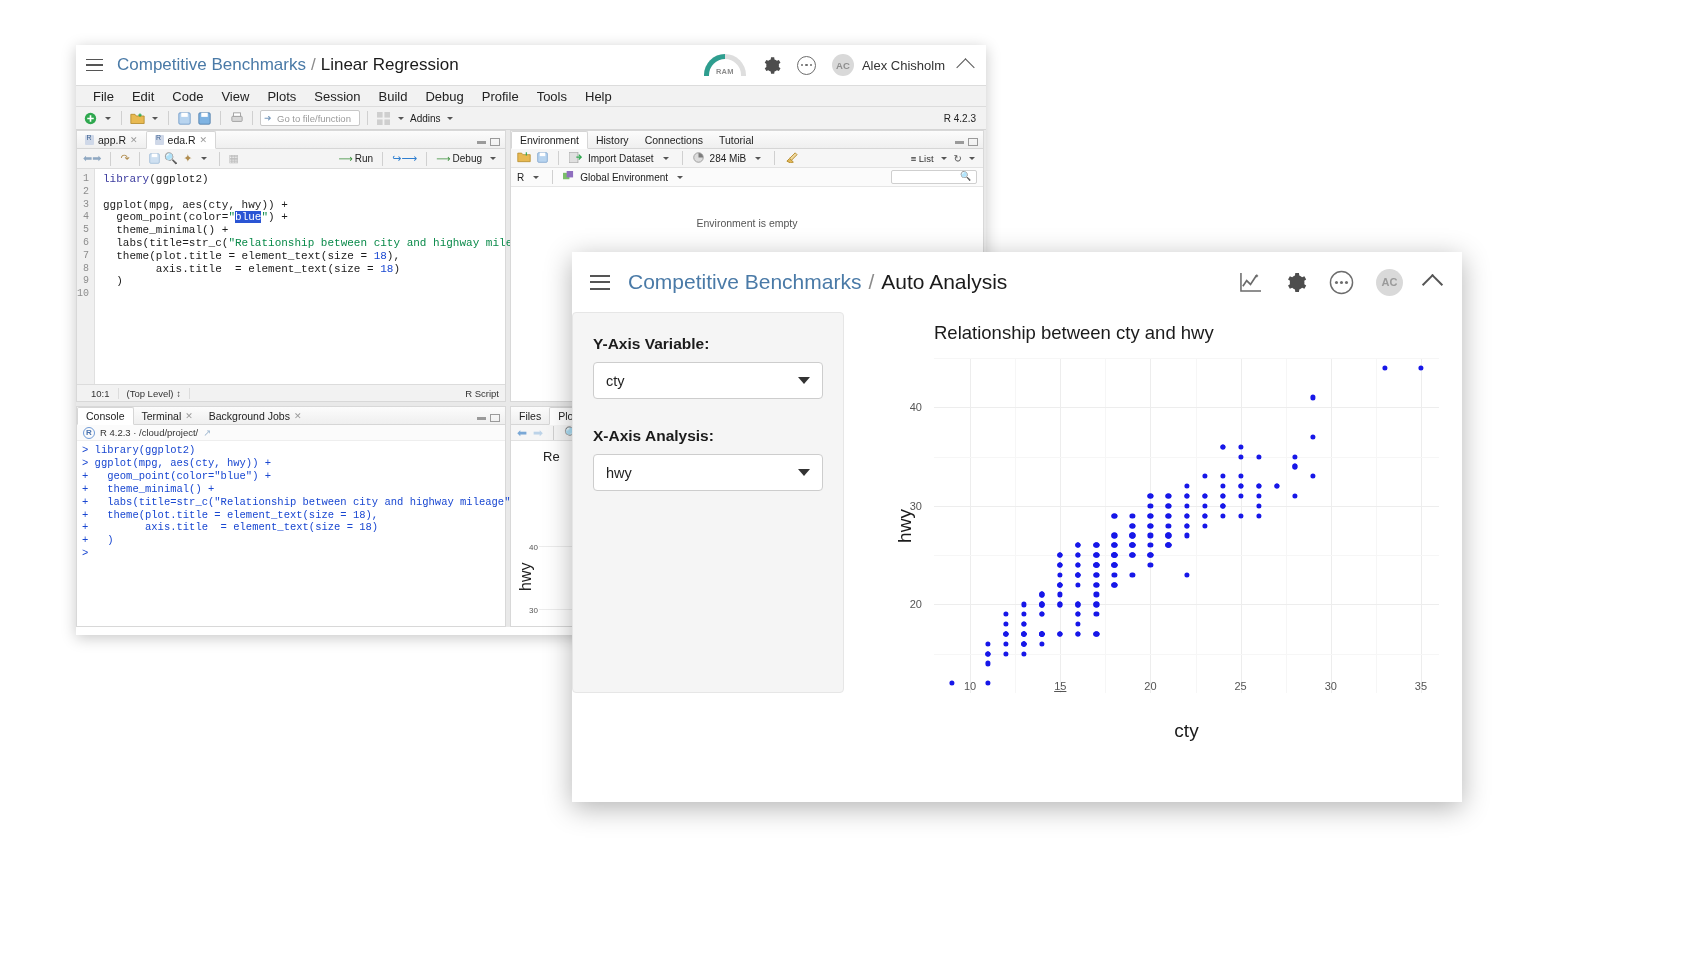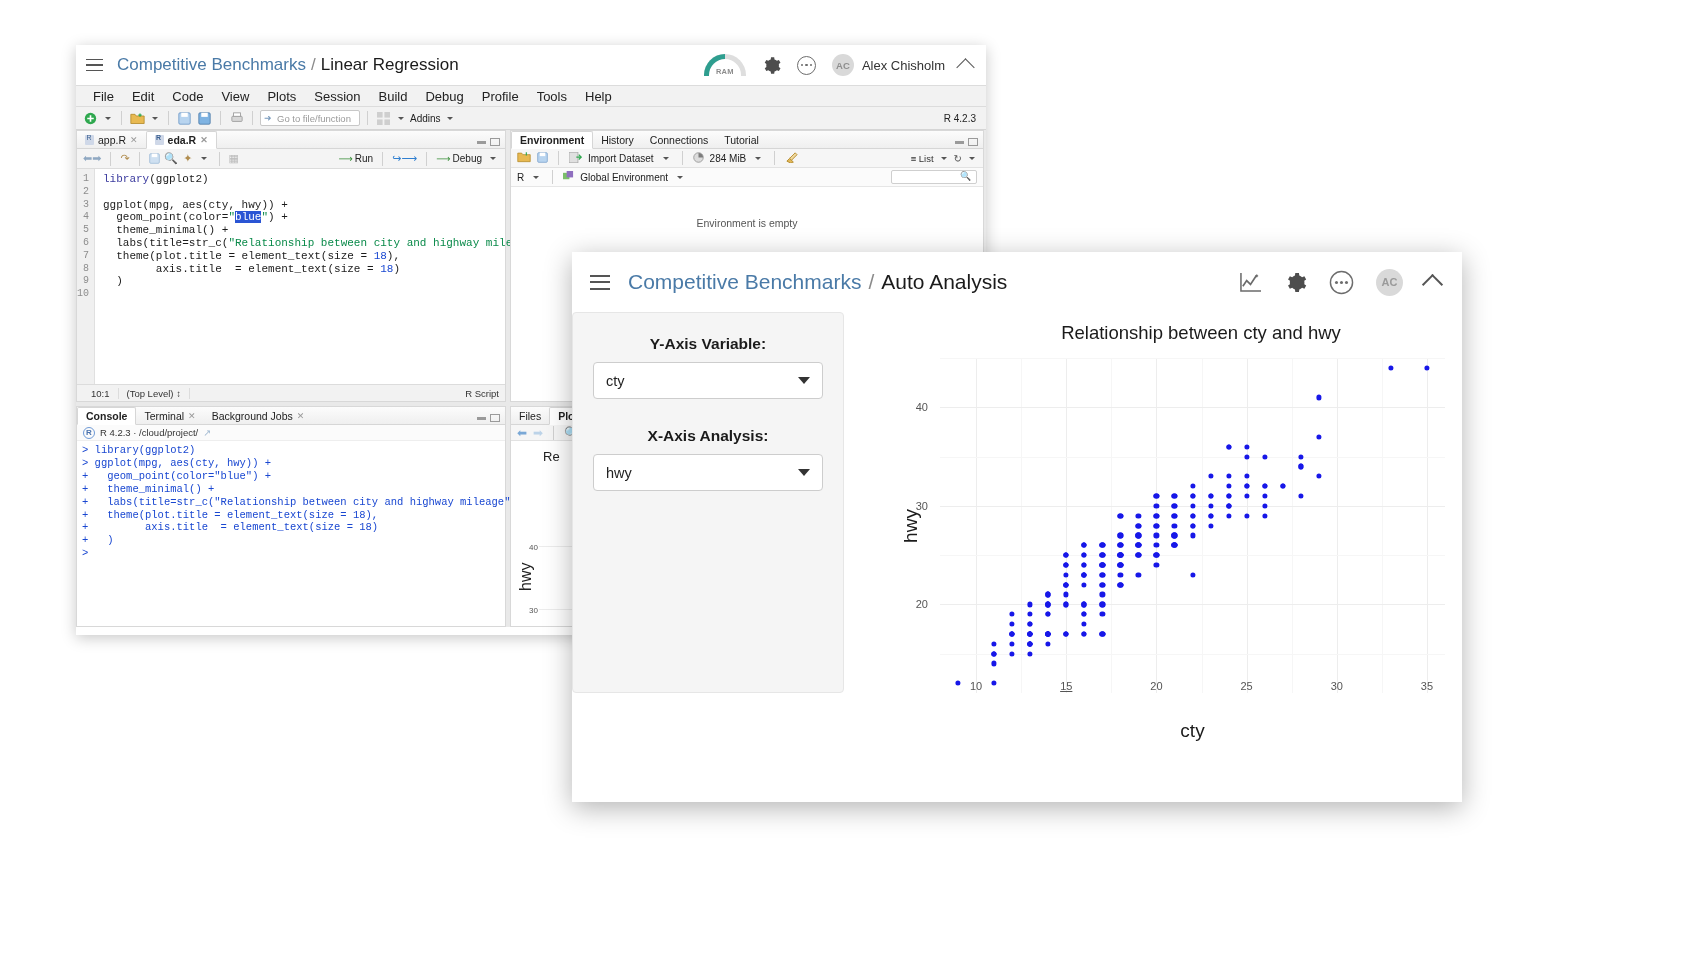--- a/index.html
+++ b/index.html
@@ -65,21 +65,21 @@
   .addins{font-size:10px;color:#222;cursor:pointer;}
   .rver{position:absolute;right:10px;font-size:10px;color:#222;}
 
   
   .rs-body{display:flex;height:497px;background:#e9e9e9;}
   .pane{background:#fff;border:1px solid #d8d8d8;}
   .pane-hdr{height:18px;background:linear-gradient(#fcfcfc,#efefef);border-bottom:1px solid #d6d6d6;
       display:flex;align-items:flex-end;position:relative;}
   .ptab{font-size:10.5px;padding:2px 8px 2px 8px;color:#222;cursor:pointer;display:flex;align-items:center;gap:4px;}
   .ptab.active{background:#fff;border:1px solid #d6d6d6;border-bottom:1px solid #fff;
-      margin-bottom:-1px;border-radius:2px 2px 0 0;font-weight:bold;margin-top:34px;}
+      margin-bottom:-1px;border-radius:2px 2px 0 0;font-weight:normal;margin-top:34px;}
   .ptab .x{color:#9a9a9a;font-size:9px;}
   .ptab .rfile{width:9px;height:10px;background:#cfd8e8;border-radius:1px;position:relative;}
   .ptab .rfile:after{content:"R";position:absolute;left:1.5px;top:-1px;font-size:7px;color:#3a5f8f;}
   .pane-min{position:absolute;right:5px;bottom:2px;display:flex;gap:4px;align-items:center;}
   .minbox{width:9px;height:3px;background:#9a9a9a;}
   .maxbox{width:10px;height:8px;border:1.4px solid #9a9a9a;}
 
   .editbar{height:20px;background:#f4f4f4;border-bottom:1px solid #dcdcdc;display:flex;
       align-items:center;padding:0 6px;gap:5px;position:relative;}
   .editbar .rbtn{font-size:10px;color:#222;display:flex;align-items:center;gap:2px;cursor:pointer;}
@@ -133,21 +133,21 @@
   .crumb2-sep{font-size:21px;color:#8a8a8a;margin:0 7px;}
   .crumb2-cur{font-size:21px;color:#1b1b1b;}
   .ic2{margin-left:22px;cursor:pointer;display:flex;align-items:center;}
   .avatar2{width:27px;height:27px;border-radius:50%;background:#d9d9d9;color:#9a9a9a;
       font-size:11px;font-weight:bold;display:flex;align-items:center;justify-content:center;}
   .chev2{width:15px;height:15px;border-left:2px solid #555;border-top:2px solid #555;
       transform:rotate(45deg);margin-top:5px;}
 
   #win2-body{padding:0 0 0 0;height:490px;position:relative;}
   .page-title{font-size:34px;font-weight:bold;color:#1b1b1b;margin:14px 0 16px 12px;}
-  .content-row{display:flex;gap:6px;text-align:center;}
+  .content-row{display:flex;gap:0;}
   .ctrl-card{width:272px;background:#f5f5f5;border:1px solid #e6e6e6;border-radius:4px;
       padding:22px 20px 26px 20px;}
   .ctrl-label{font-size:15.5px;font-weight:bold;color:#1b1b1b;margin-bottom:9px;}
   .ctrl-label.second{margin-top:28px;}
   .select{height:37px;background:#fff;border:1px solid #cdcdcd;border-radius:4px;
       display:flex;align-items:center;padding:0 12px;font-size:14.5px;color:#222;
       position:relative;cursor:pointer;}
   .select .caret{position:absolute;right:12px;width:0;height:0;
       border-left:6px solid transparent;border-right:6px solid transparent;border-top:7px solid #333;}
 

